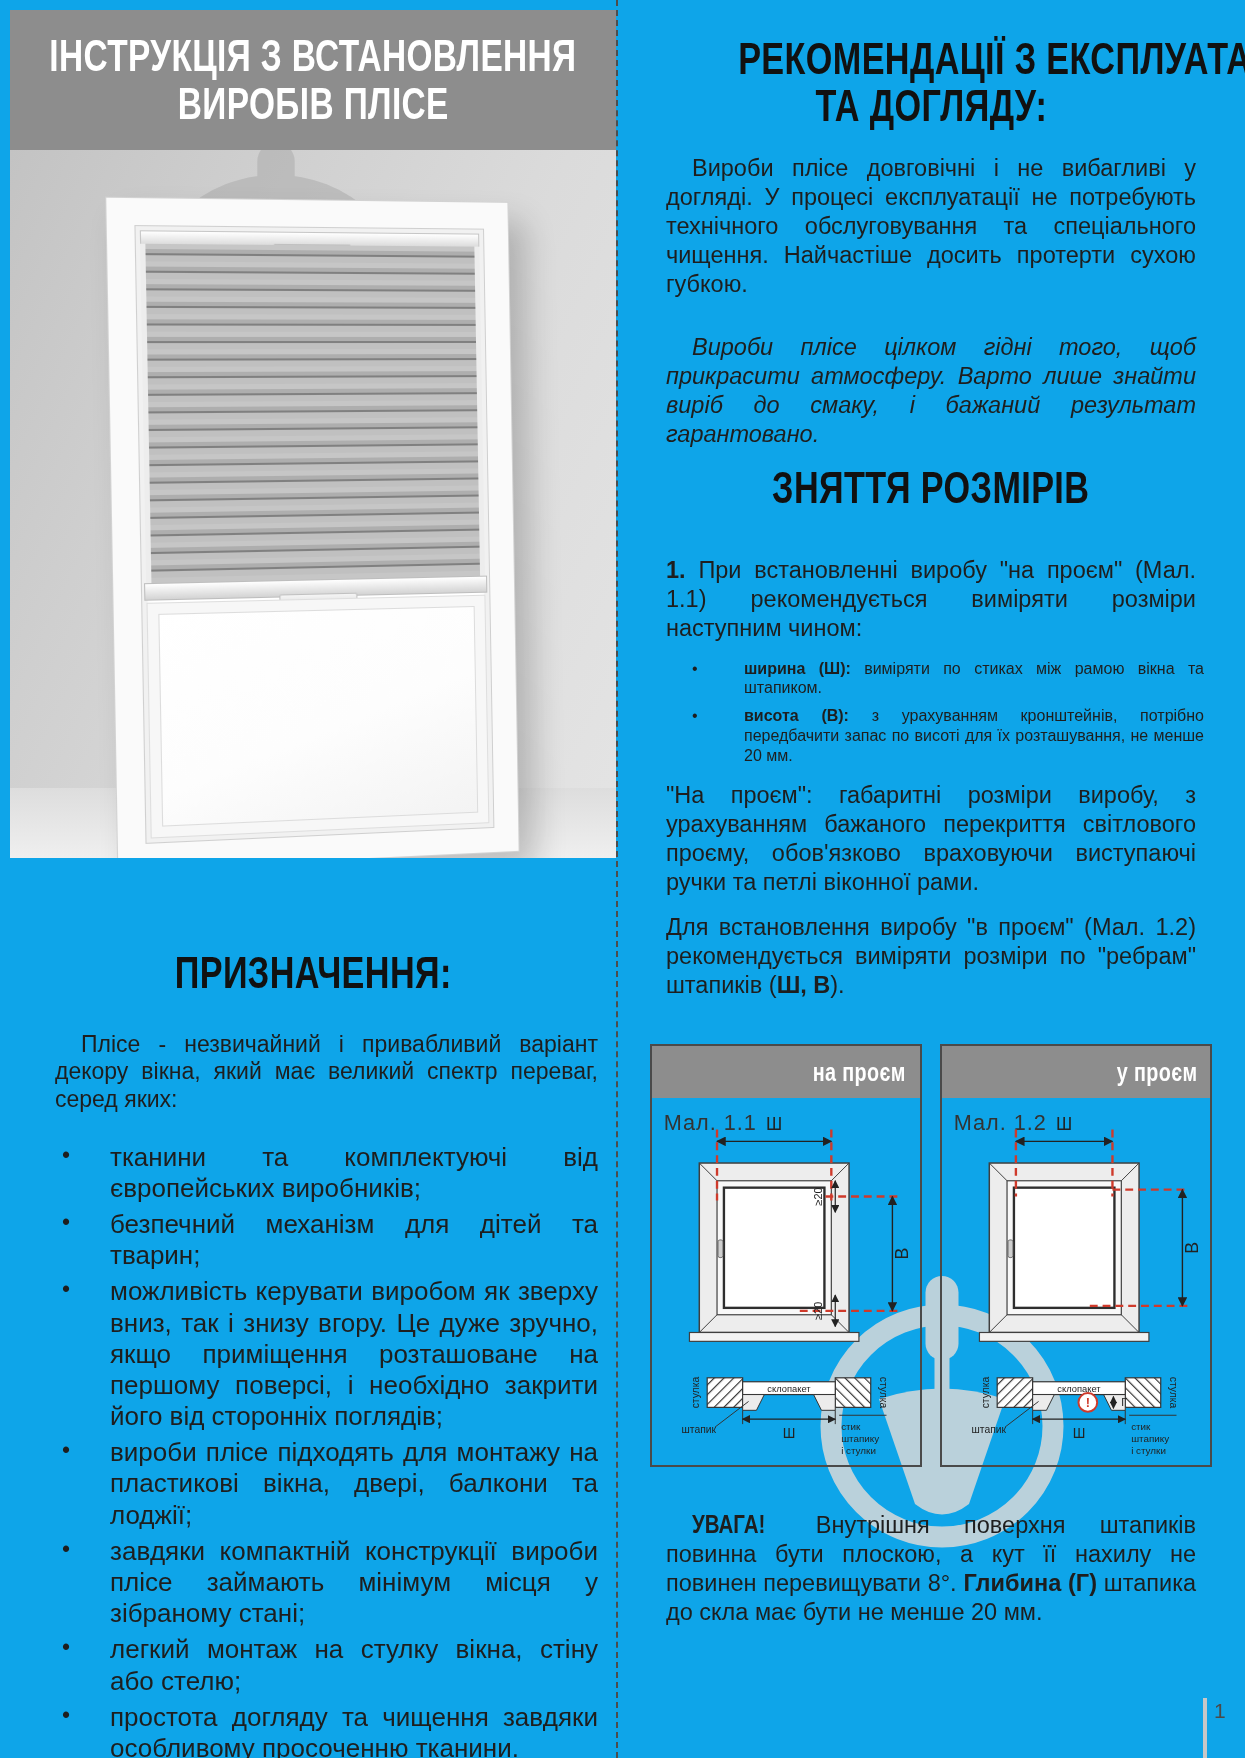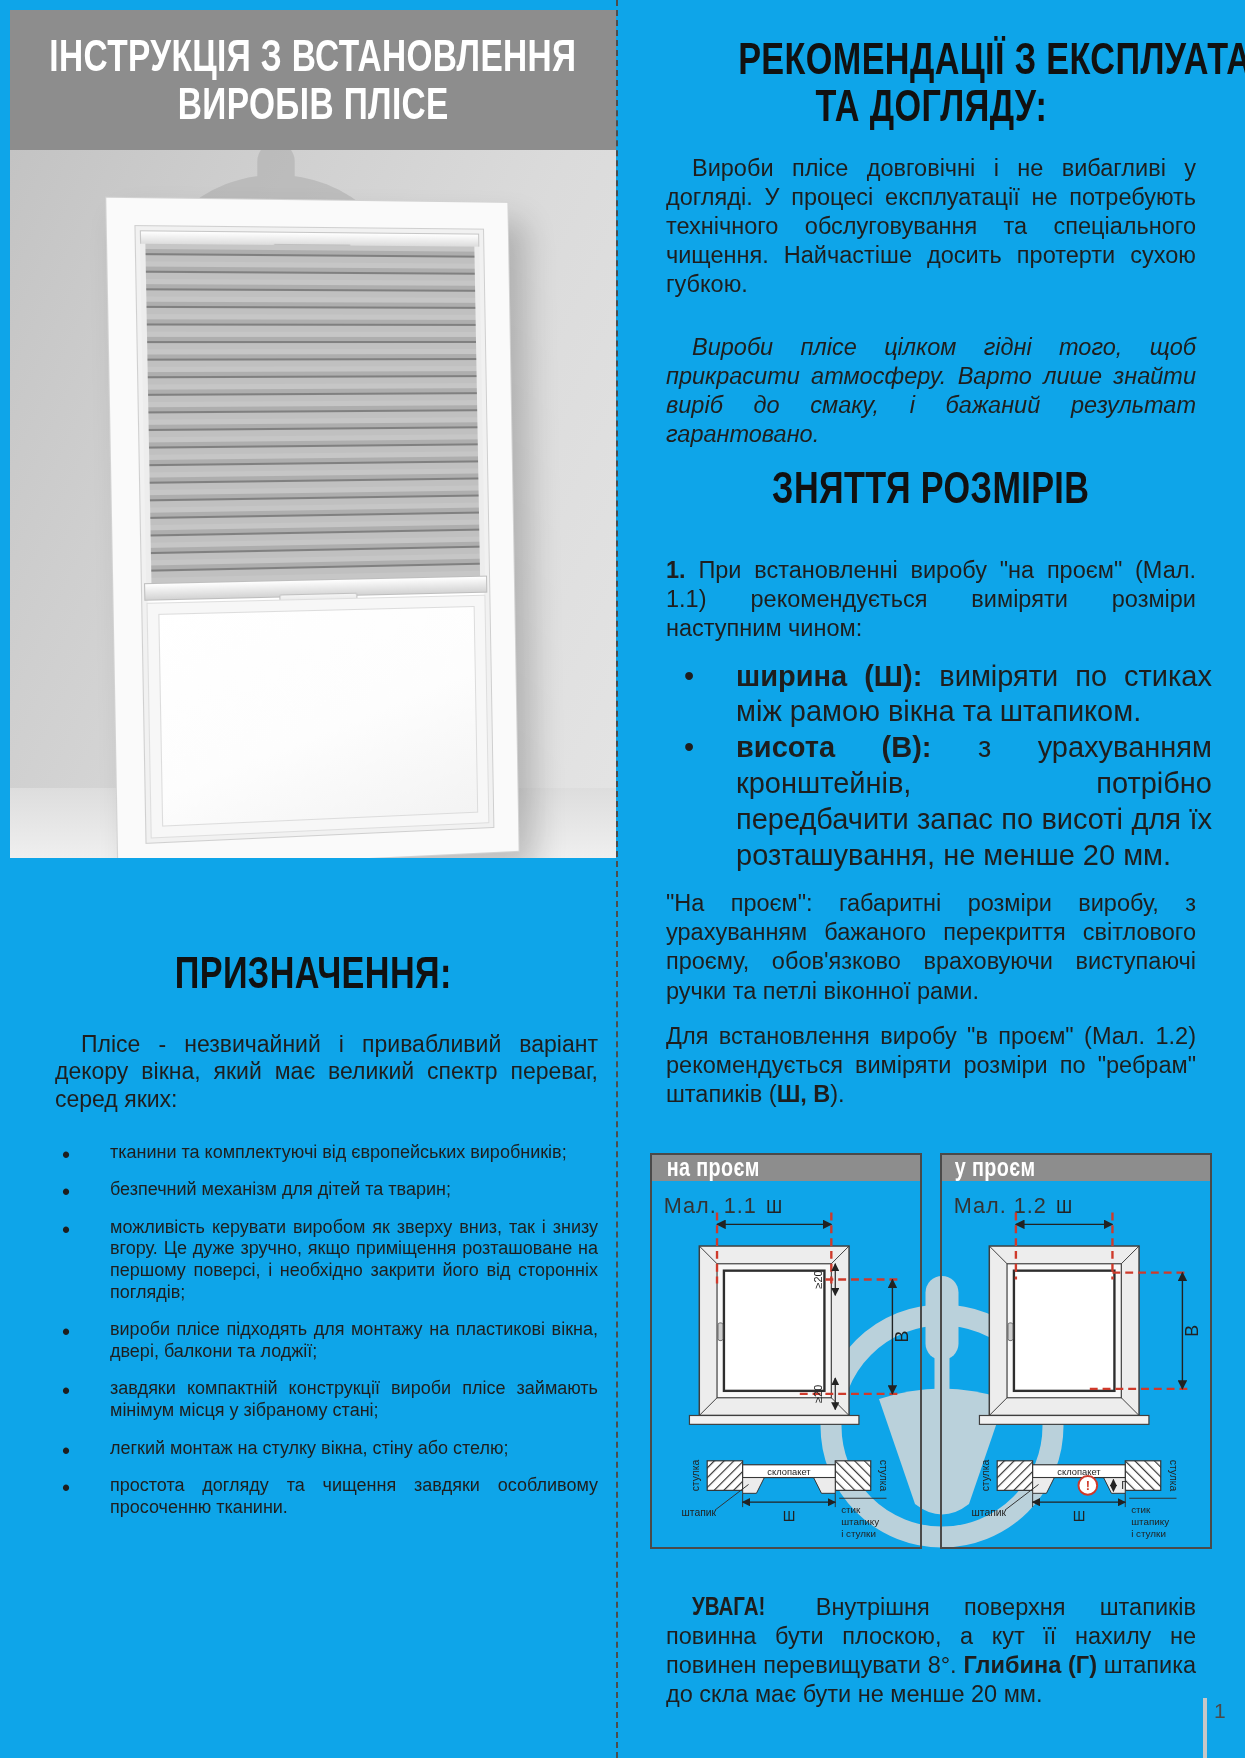--- a/index.html
+++ b/index.html
@@ -47,40 +47,40 @@
          border:1px solid #dedede;box-shadow:inset 0 0 0 10px #f7f7f7,inset 0 0 0 11px #dcdcdc;}
   
   .h-center{text-align:center;}
   .h-black{font-size:45px;color:#111;line-height:1.04;}
   .purpose-h{margin-top:92px;}
   .body-p{font-size:23px;line-height:1.22;text-align:justify;margin:0;}
   .left-text{padding:0 18px 0 22px;}
   .indent{text-indent:26px;}
   .left-intro{margin-top:34px;line-height:1.2;margin-left:23px;}
   ul.plain{list-style:none;margin:28px 0 0 0;padding:0 0 0 78px;}
-  ul.plain li{position:relative;font-size:18px;line-height:1.2;text-align:justify;margin:16px 0 2px 0;}
+  ul.plain li{position:relative;font-size:26px;line-height:1.2;text-align:justify;margin:5px 0 2px 0;}
   ul.plain li::before{content:"\2022";position:absolute;left:-48px;top:0;font-size:23px;}
   
   .right-col{position:absolute;left:650px;top:0;width:562px;}
   .care-h{padding-top:36px;}
   .rp{font-size:23.5px;line-height:1.235;text-align:justify;margin:16px;}
   .mt1{margin-top:24px;}
   .mt0{margin-top:0;}
   .italic{font-style:italic;}
   .p3{margin-top:34px;}
   .measure-h{}
   .step{margin-top:44px;}
   b.lead{font-weight:700;}
   ul.rlist{list-style:none;margin:2px 0 0 0;padding:0 0 0 86px;}
-  ul.rlist li{position:relative;font-size:29px;line-height:1.235;text-align:justify;margin:0;}
+  ul.rlist li{position:relative;font-size:16px;line-height:1.235;text-align:justify;margin:8px;}
   ul.rlist li::before{content:"\2022";position:absolute;left:-52px;top:0;}
   
   .diagrams{display:flex;gap:18px;margin-top:44px;position:relative;z-index:1;}
   .diagram{width:272px;border:2px solid #4a4a4a;box-sizing:border-box;background:transparent;}
-  .diagram-header{height:26px;background:#8d8d8d;display:flex;align-items:center;justify-content:flex-start;}
+  .diagram-header{height:52px;background:#8d8d8d;display:flex;align-items:center;justify-content:flex-end;}
   .diagram-header .line{color:#fff;font-size:26px;}
   .diagram-body{position:relative;}
   .diagram-body svg{display:block;width:100%;height:auto;}
   
   .attention{margin-top:42px;position:relative;z-index:1;}
   .attention .cond-left{font-size:25px;transform:scaleX(0.82);}
   .footer{position:absolute;left:1203px;top:1698px;height:60px;display:flex;align-items:flex-start;gap:7px;}
   .footer .vline{width:4px;height:60px;background:#c7c7c7;}
   .footer .num{font-size:21px;color:#4a4a4a;line-height:1;margin-top:2px;}
   svg text{font-family:"Liberation Sans",sans-serif;}

